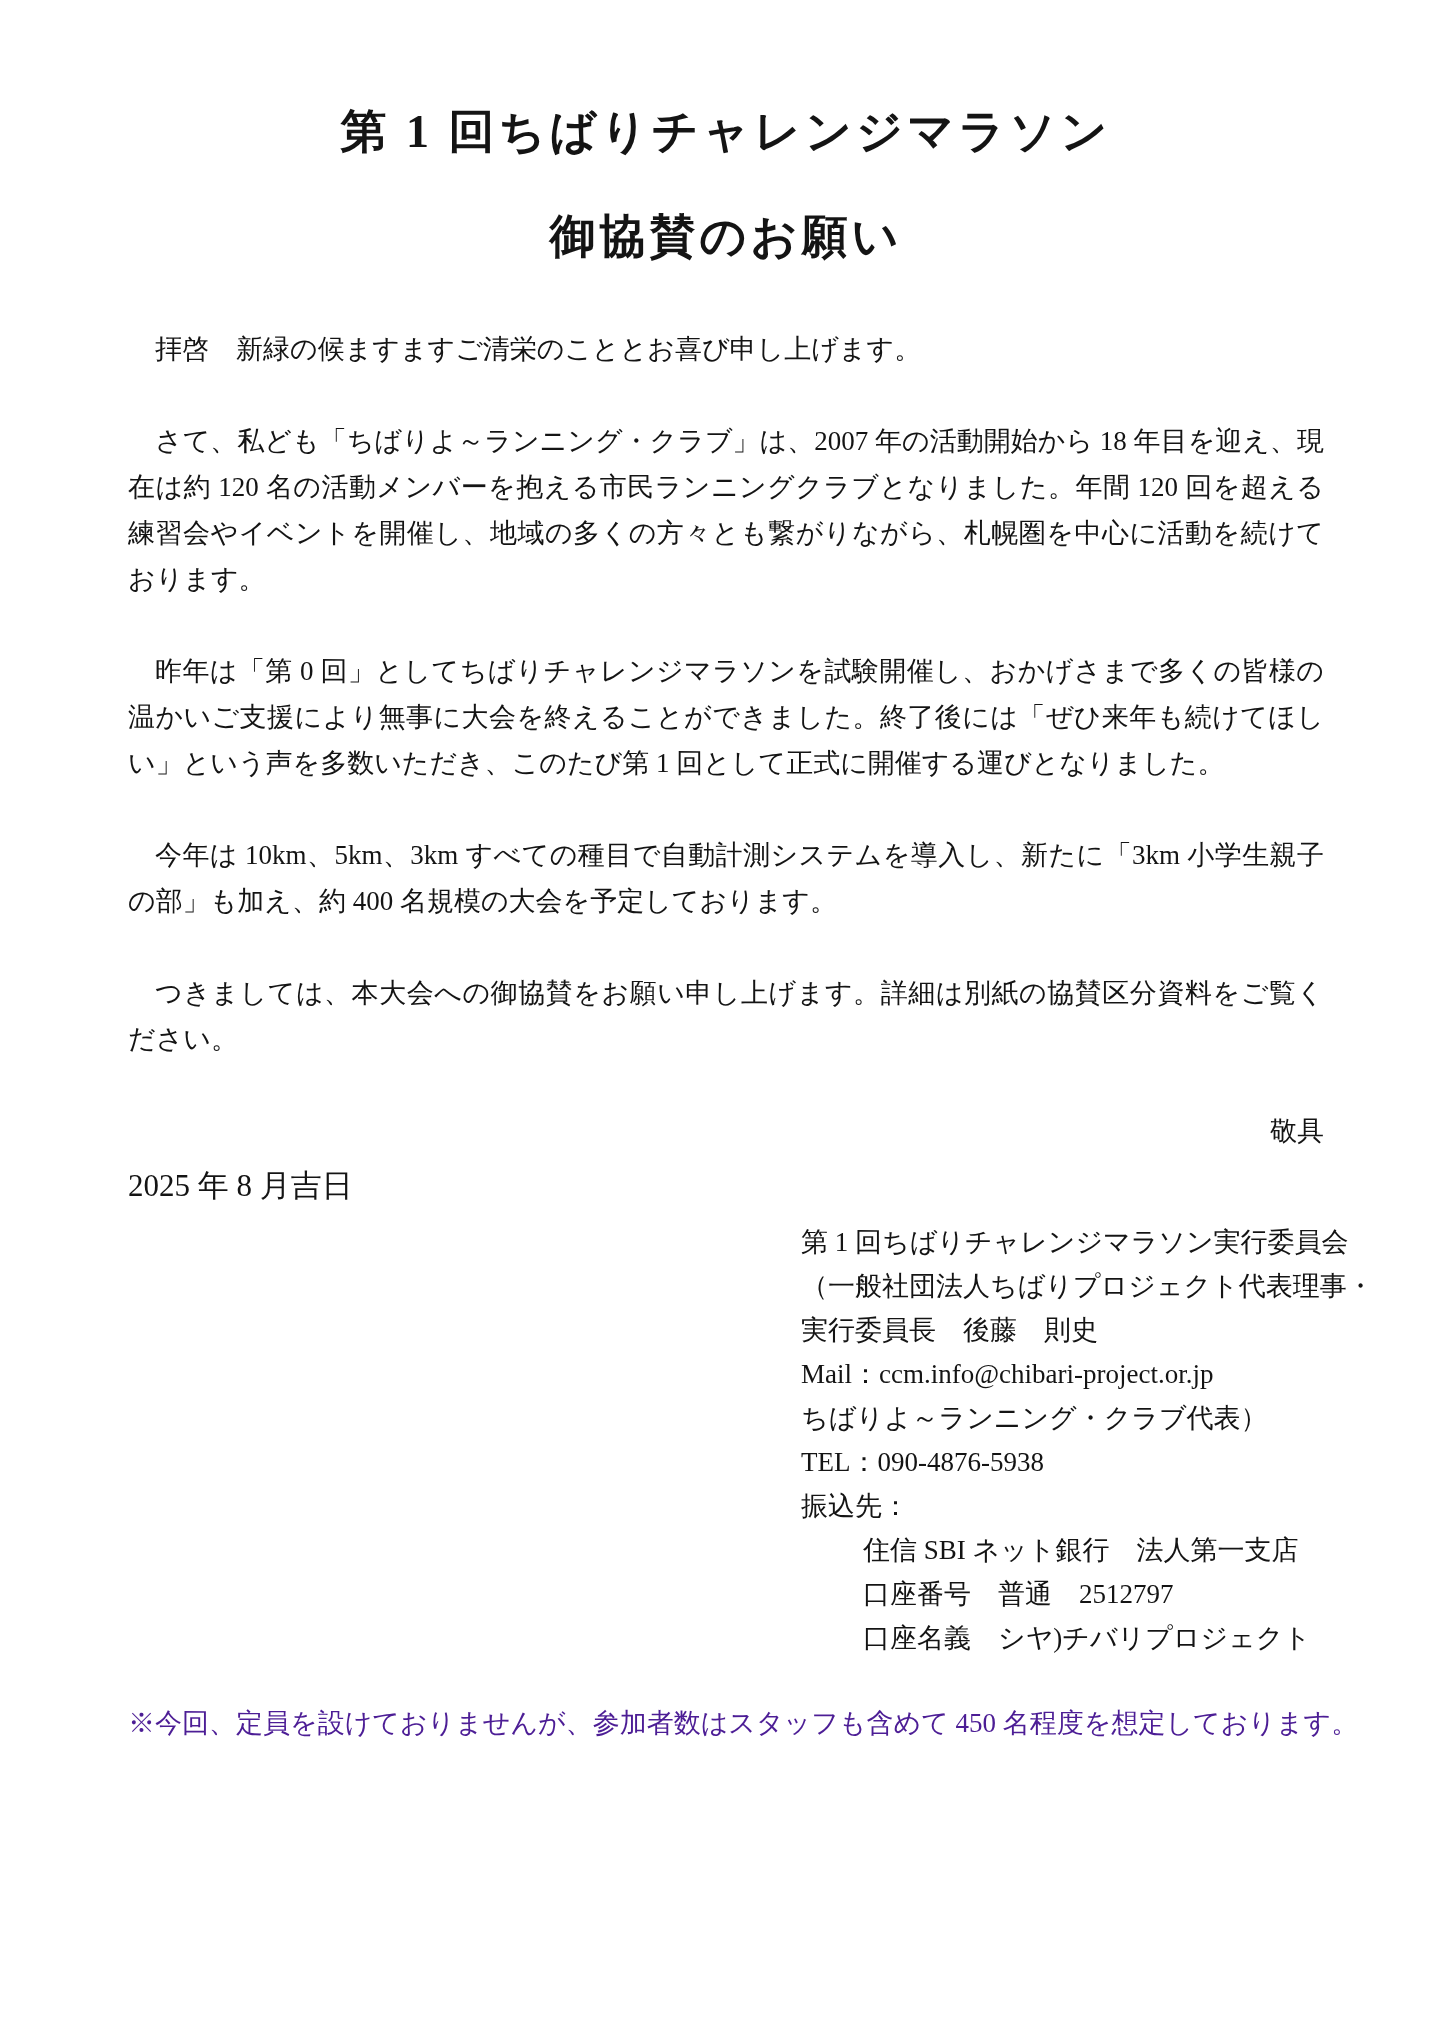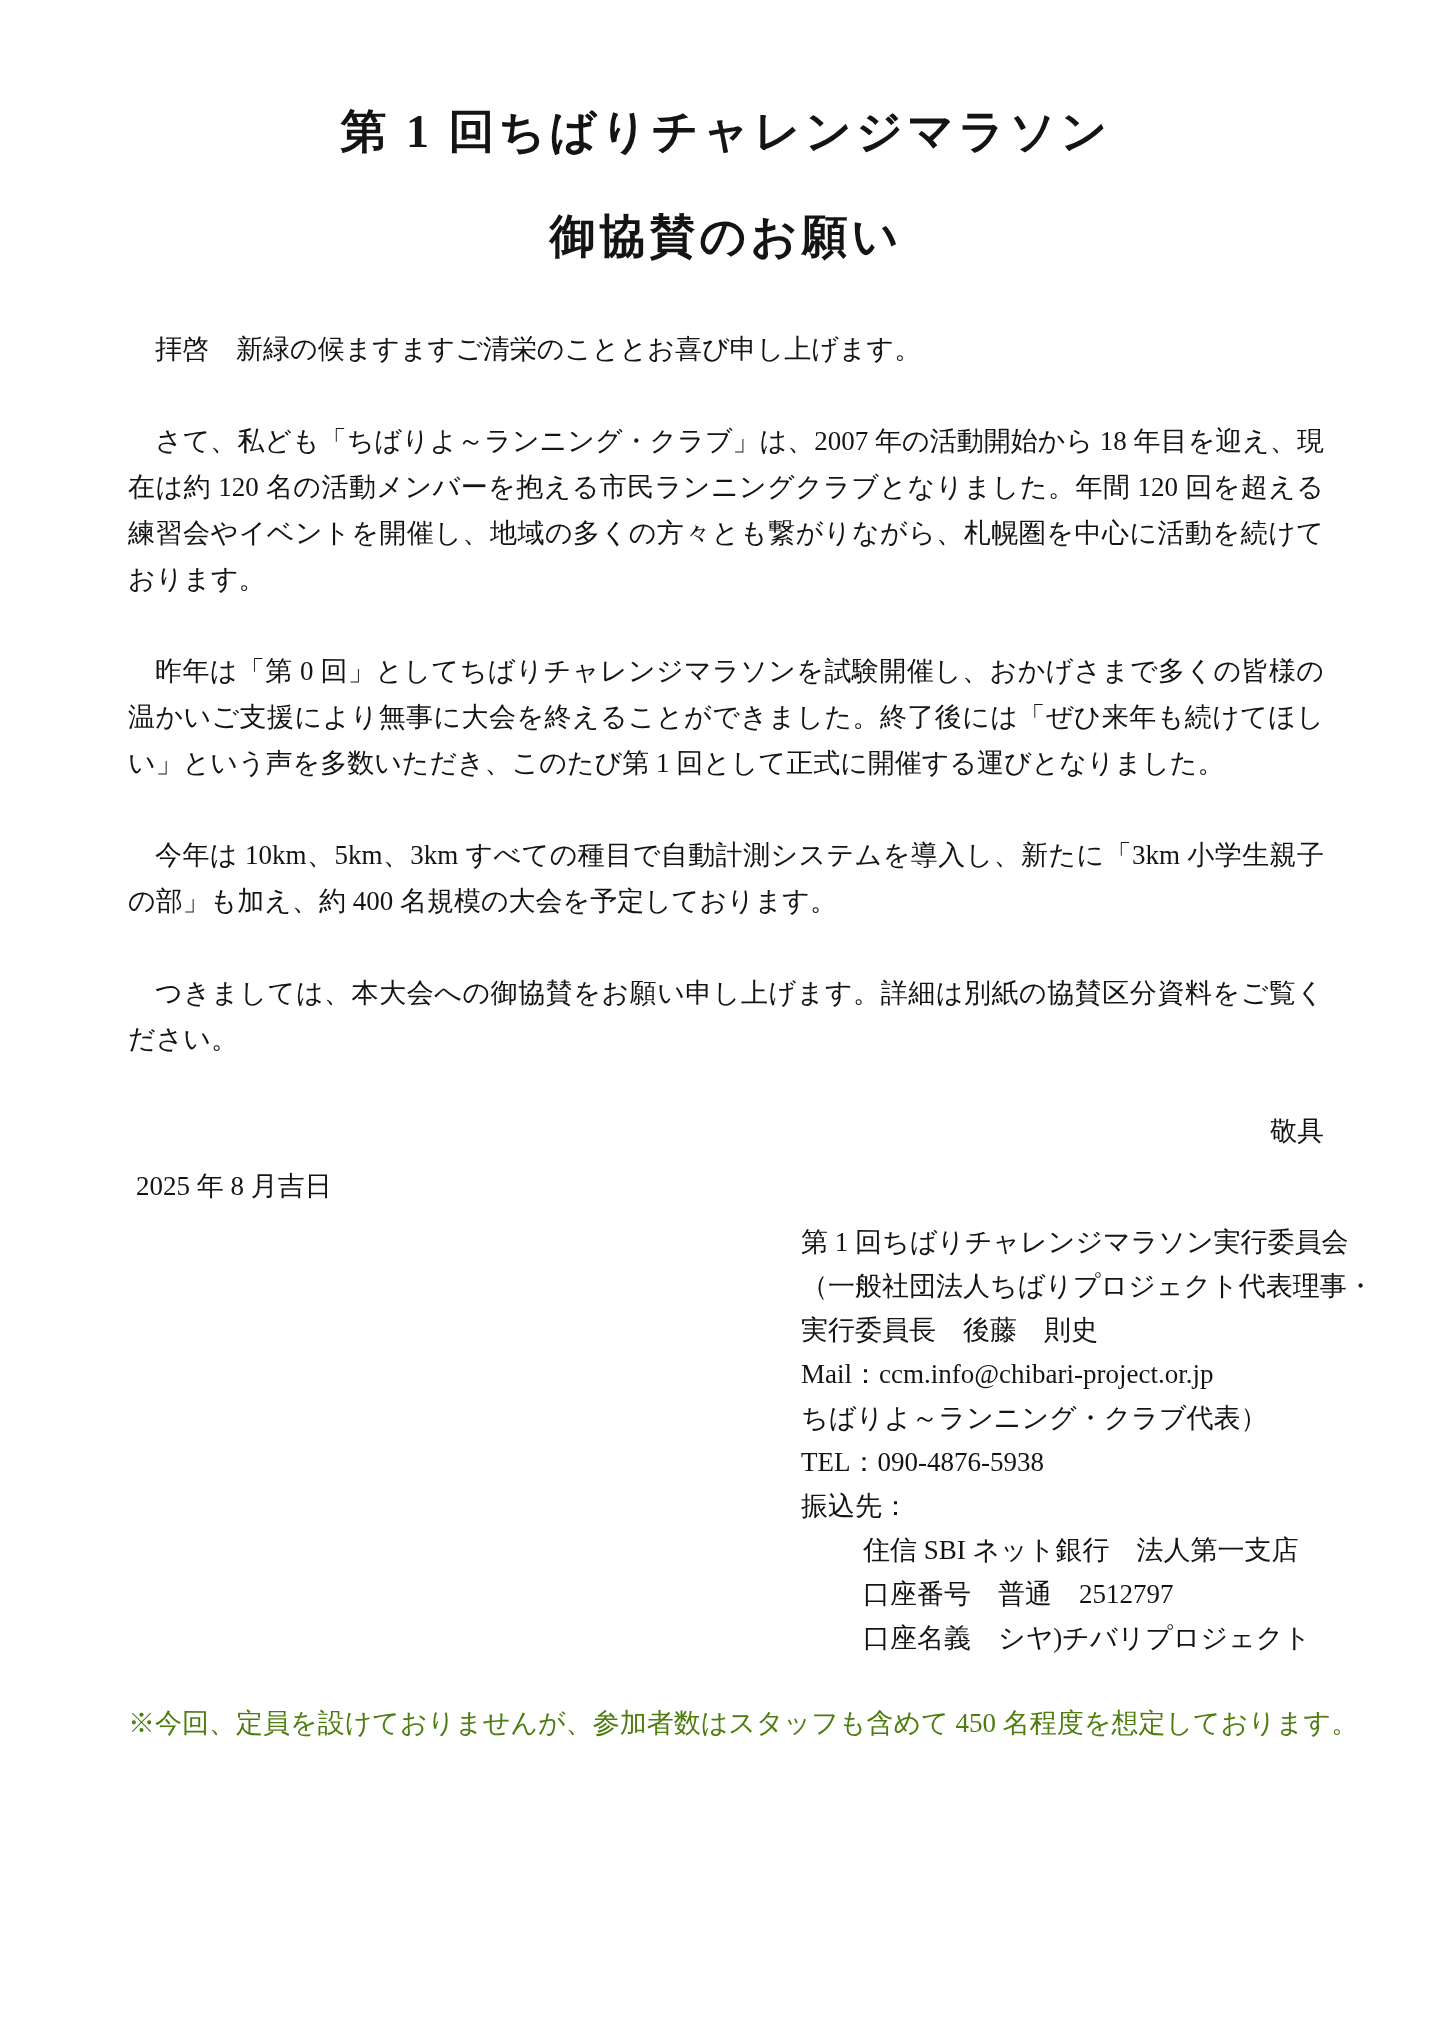--- a/index.html
+++ b/index.html
@@ -41,22 +41,22 @@
     text-indent: 1em;
     text-align: justify;
     text-justify: inter-character;
   }
   .closing {
     margin: 0;
     text-align: right;
     text-indent: 0;
   }
   .date-line {
-    margin: 9px 0 0 8px;
-    font-size: 27px;
+    margin: 9px 0 0 0;
+    font-size: 31px;
     line-height: 46px;
   }
   .signature-block {
     margin: 11px;
     padding-left: 662px;
     font-size: 27px;
     line-height: 44px;
   }
   .signature-block p {
     margin: 0;
@@ -109,15 +109,15 @@
     <p>TEL：090-4876-5938</p>
     <p>振込先：</p>
 
     <div class="bank-details">
       <p>住信 SBI ネット銀行　法人第一支店</p>
       <p>口座番号　普通　2512797</p>
       <p>口座名義　シヤ)チバリプロジェクト</p>
     </div>
   </div>
 
-  <p class="note-line" style="color: #4d7c0f;">※今回、定員を設けておりませんが、参加者数はスタッフも含めて 450 名程度を想定しております。</p>
+  <p class="note-line" style="color: #4c1d95;">※今回、定員を設けておりませんが、参加者数はスタッフも含めて 450 名程度を想定しております。</p>
 
 </div>
 
 </body></html>

